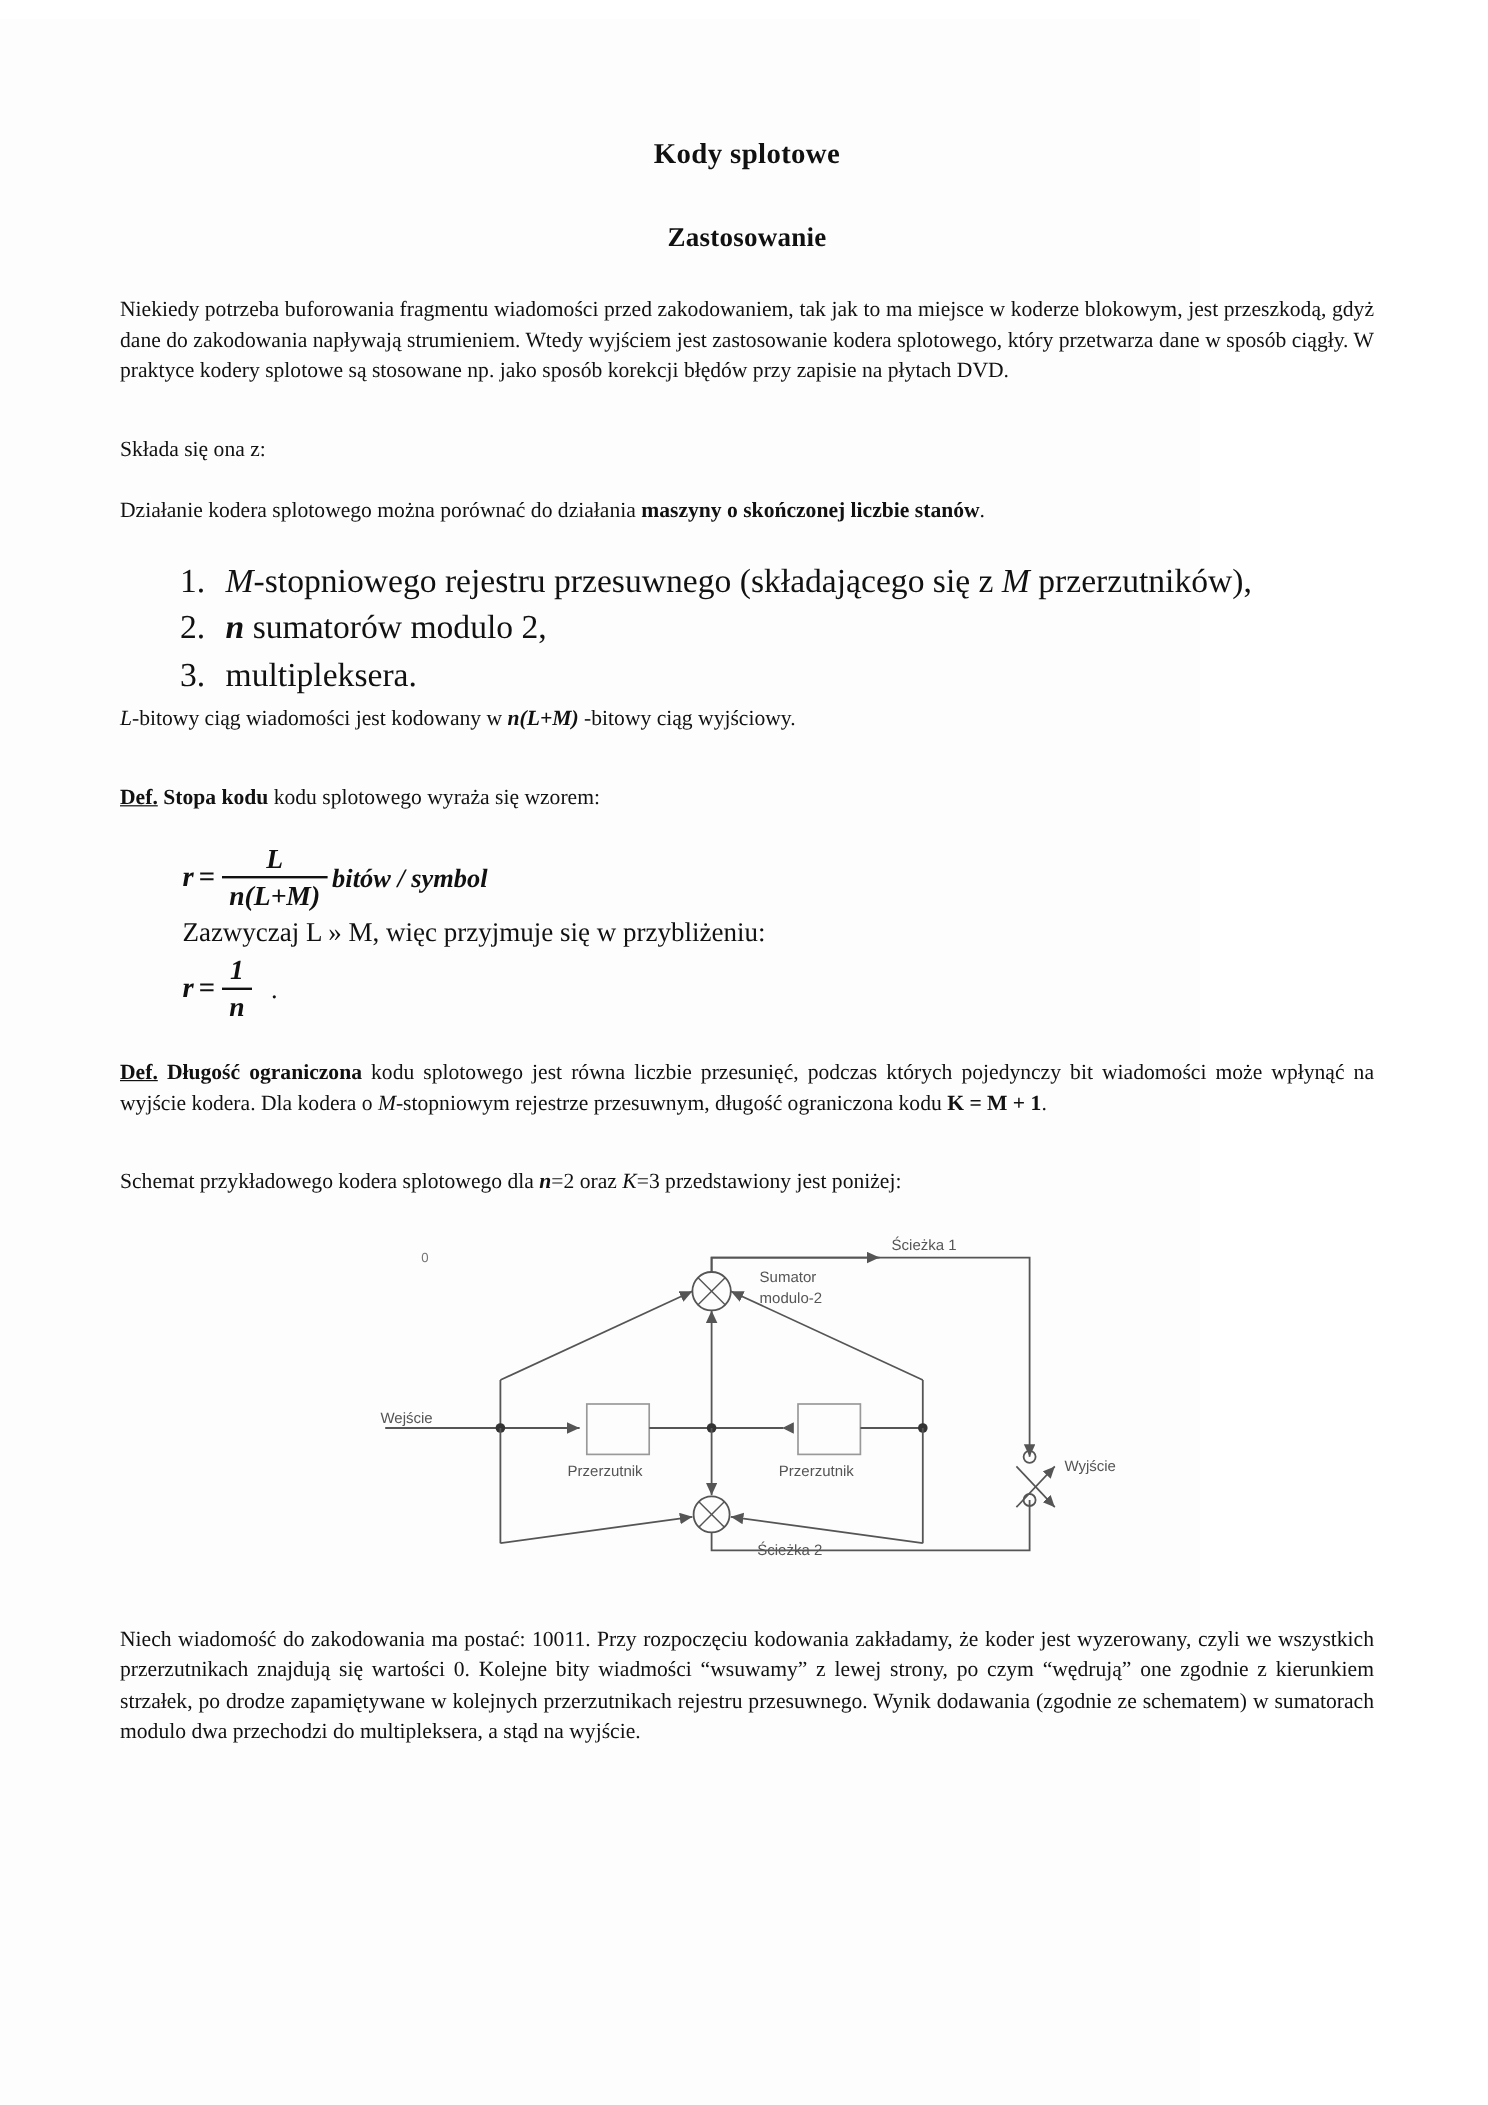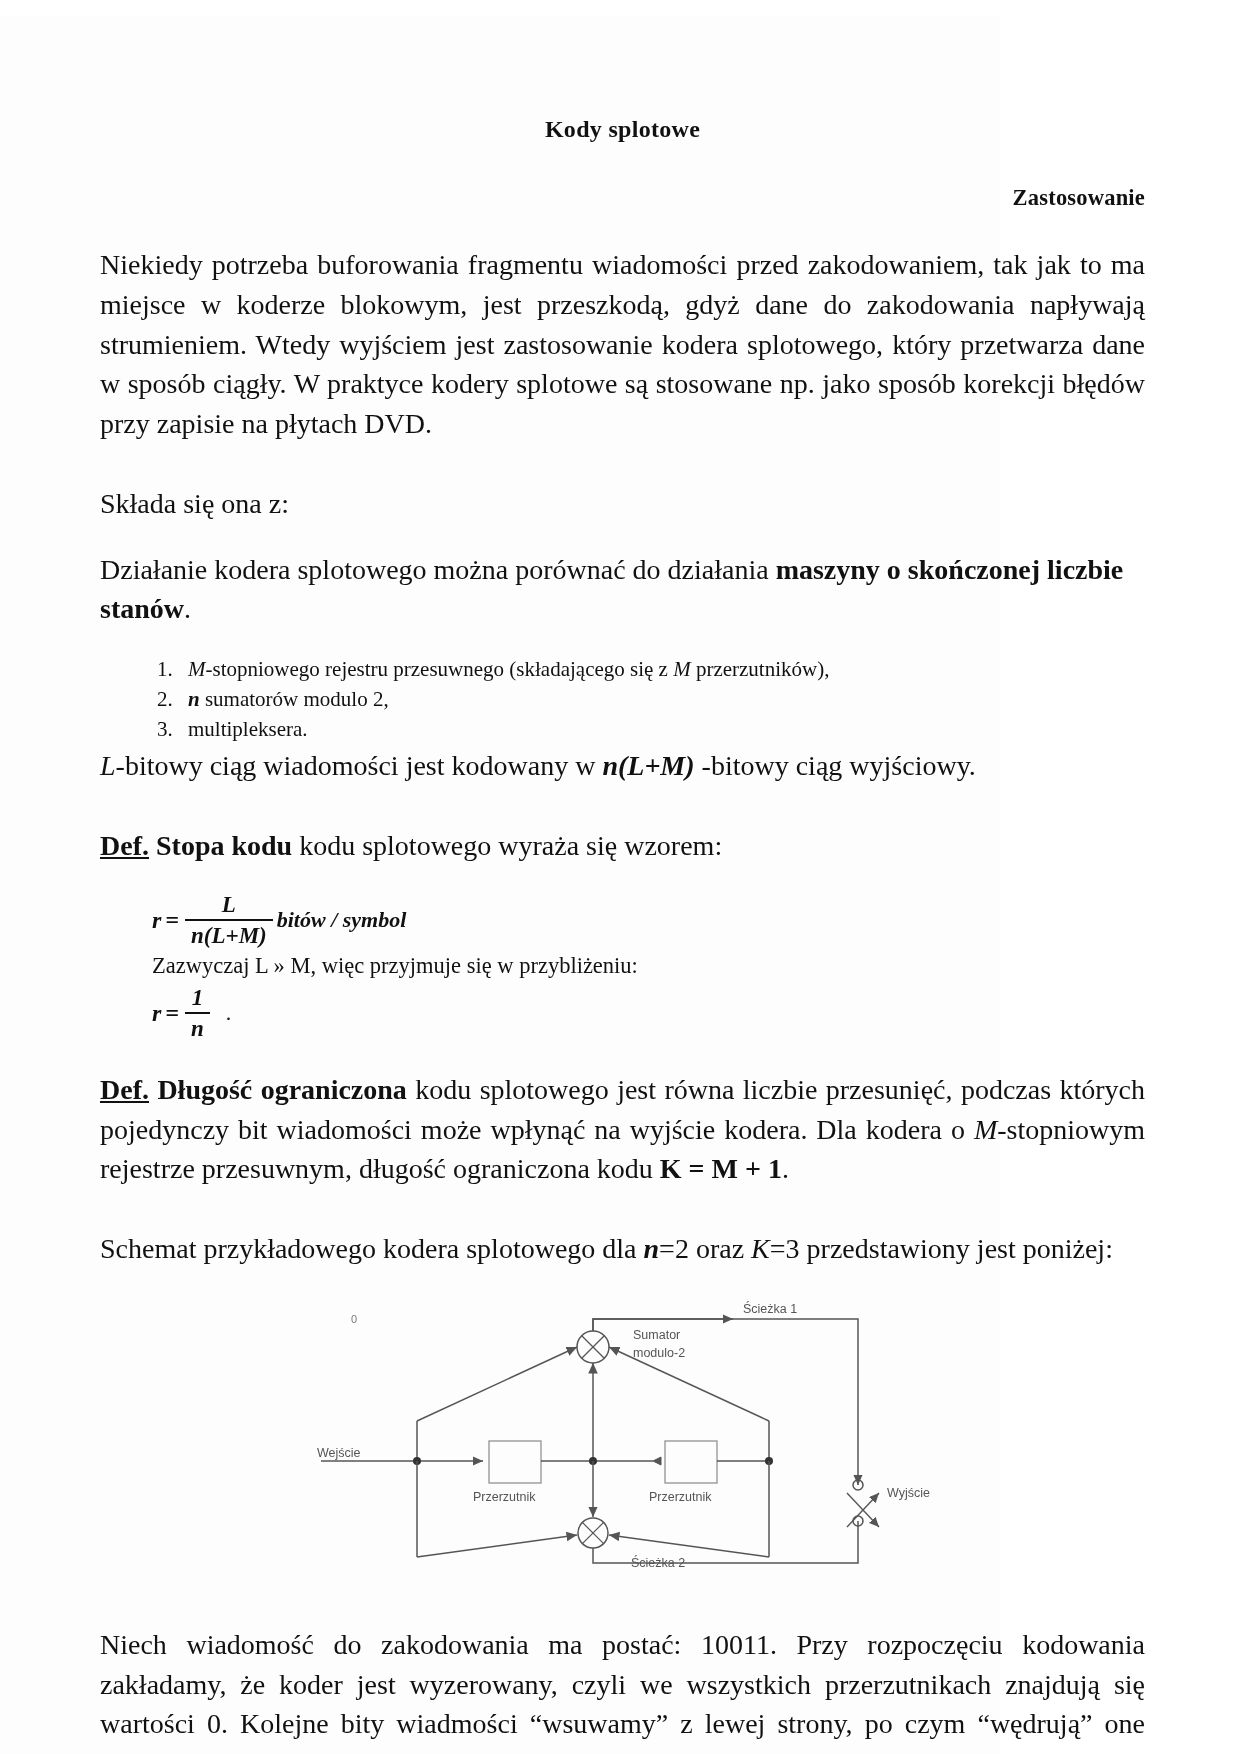--- a/index.html
+++ b/index.html
@@ -29,44 +29,44 @@
     width: 1045px;
   }
   .doc-title {
     text-align: center;
     font-weight: bold;
     font-size: 24px;
     letter-spacing: 0.3px;
     margin: 0 0 42px 0;
   }
   .section-head {
-    text-align: right;
+    text-align: center;
     font-weight: bold;
     font-size: 22.5px;
     margin: 0 0 34px 0;
     letter-spacing: 0.2px;
   }
   p.para {
-    font-size: 28px;
+    font-size: 18px;
     line-height: 1.42;
     margin: 0 0 26px 0;
     text-align: left;
   }
   p.just {
     text-align: justify;
     text-justify: inter-word;
   }
   .tight { margin-bottom: 4px; }
   b.bold { font-weight: bold; }
   i.it { font-style: italic; }
   .bi { font-weight: bold; font-style: italic; }
   u.und { text-decoration: underline; }
 
   ol.steps {
-    font-size: 21px;
+    font-size: 28px;
     line-height: 1.42;
     margin: 0 0 2px 0;
     padding-left: 78px;
     list-style-position: outside;
   }
   ol.steps li {
     padding-left: 10px;
     margin: 0;
   }
 

